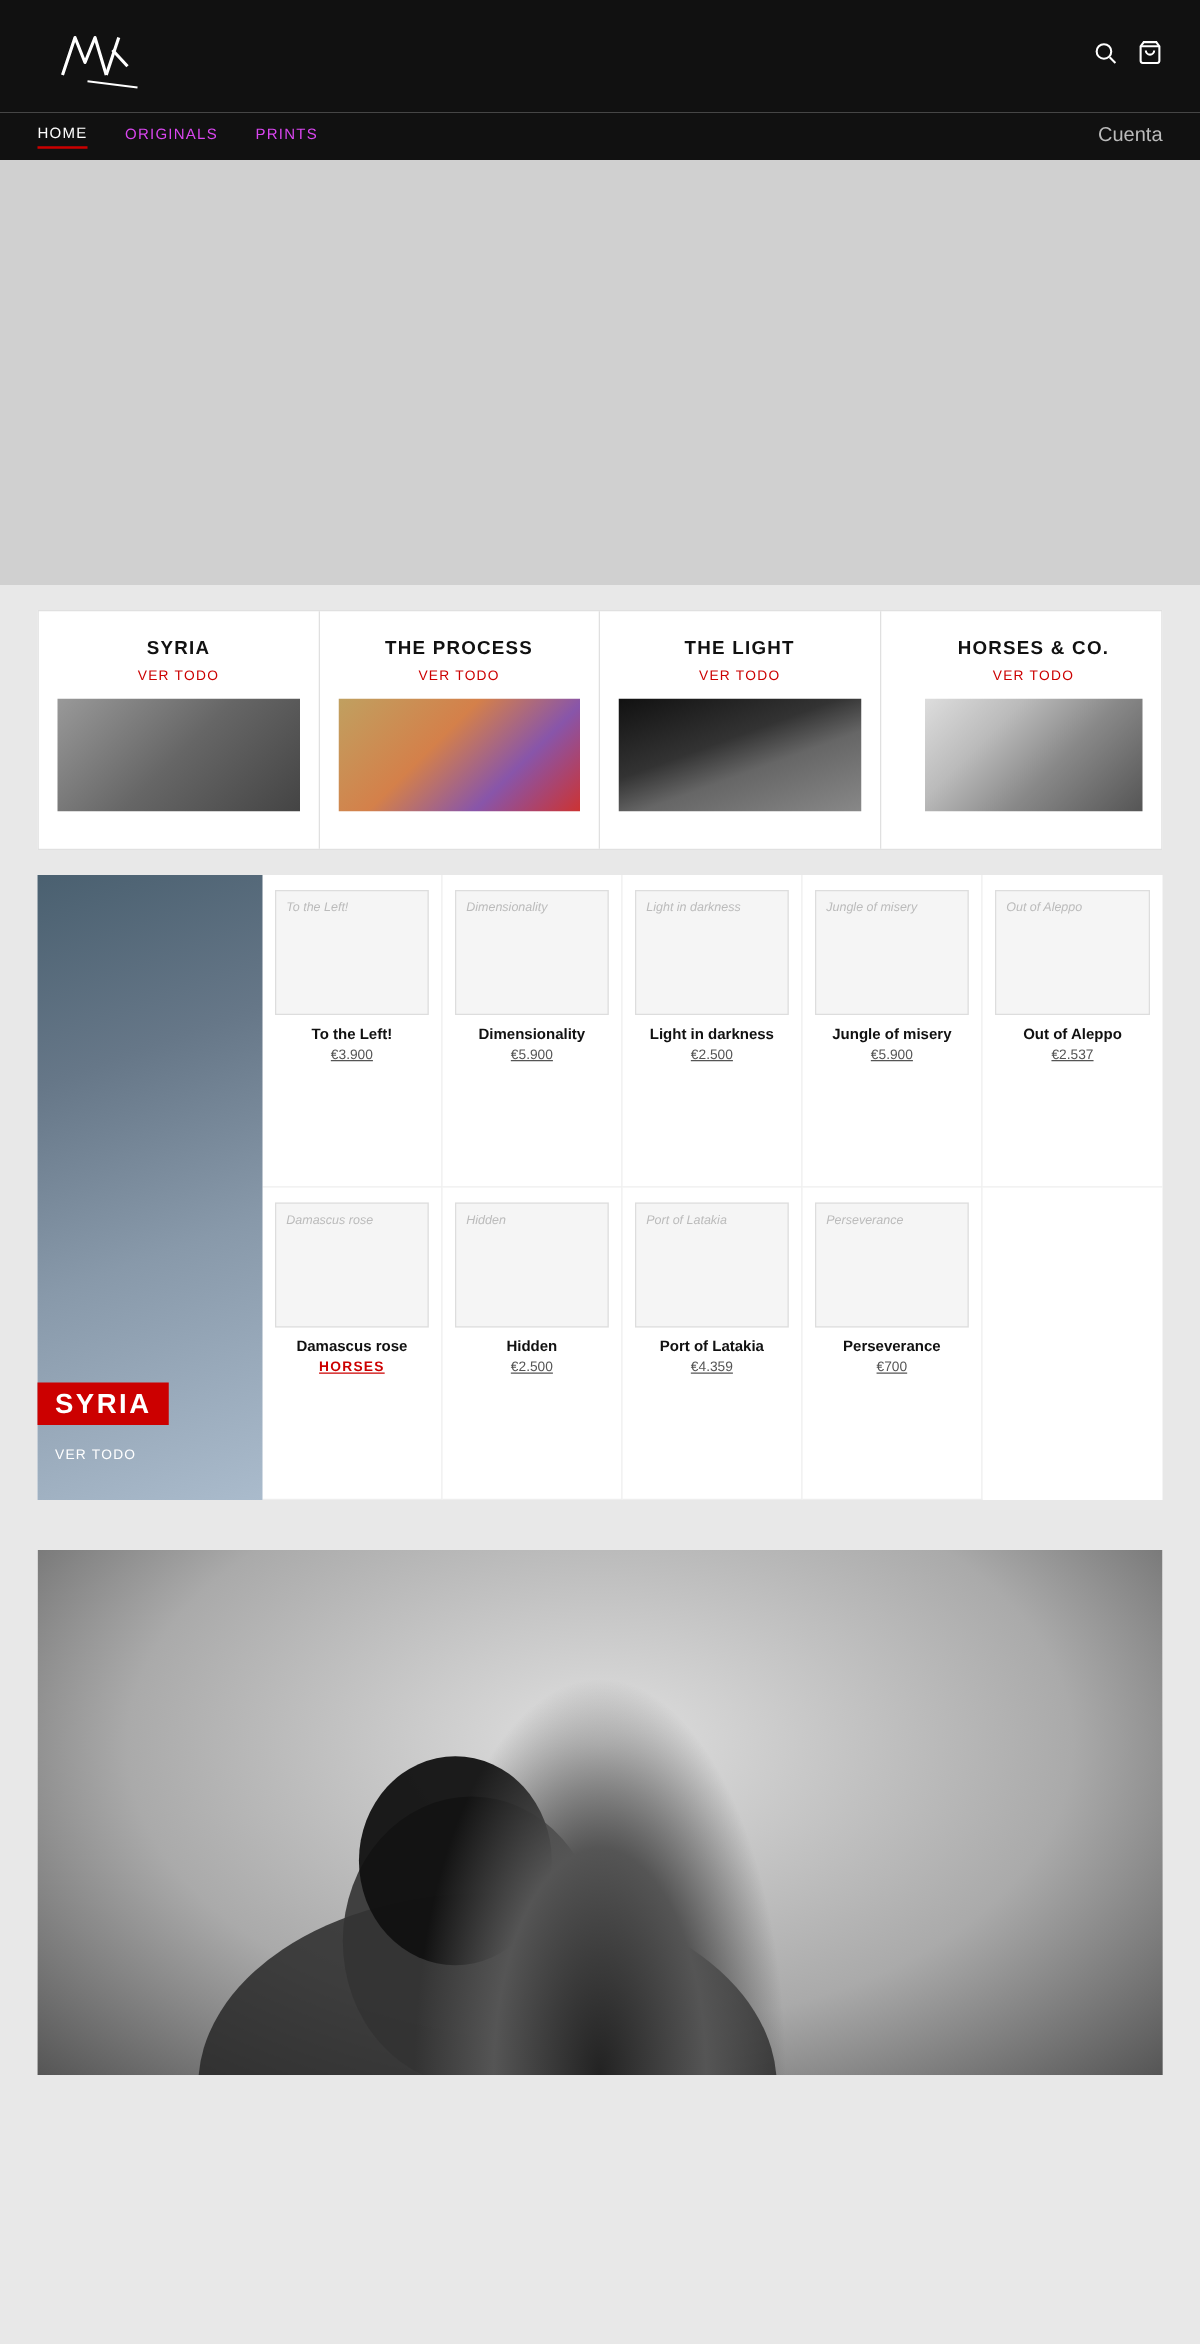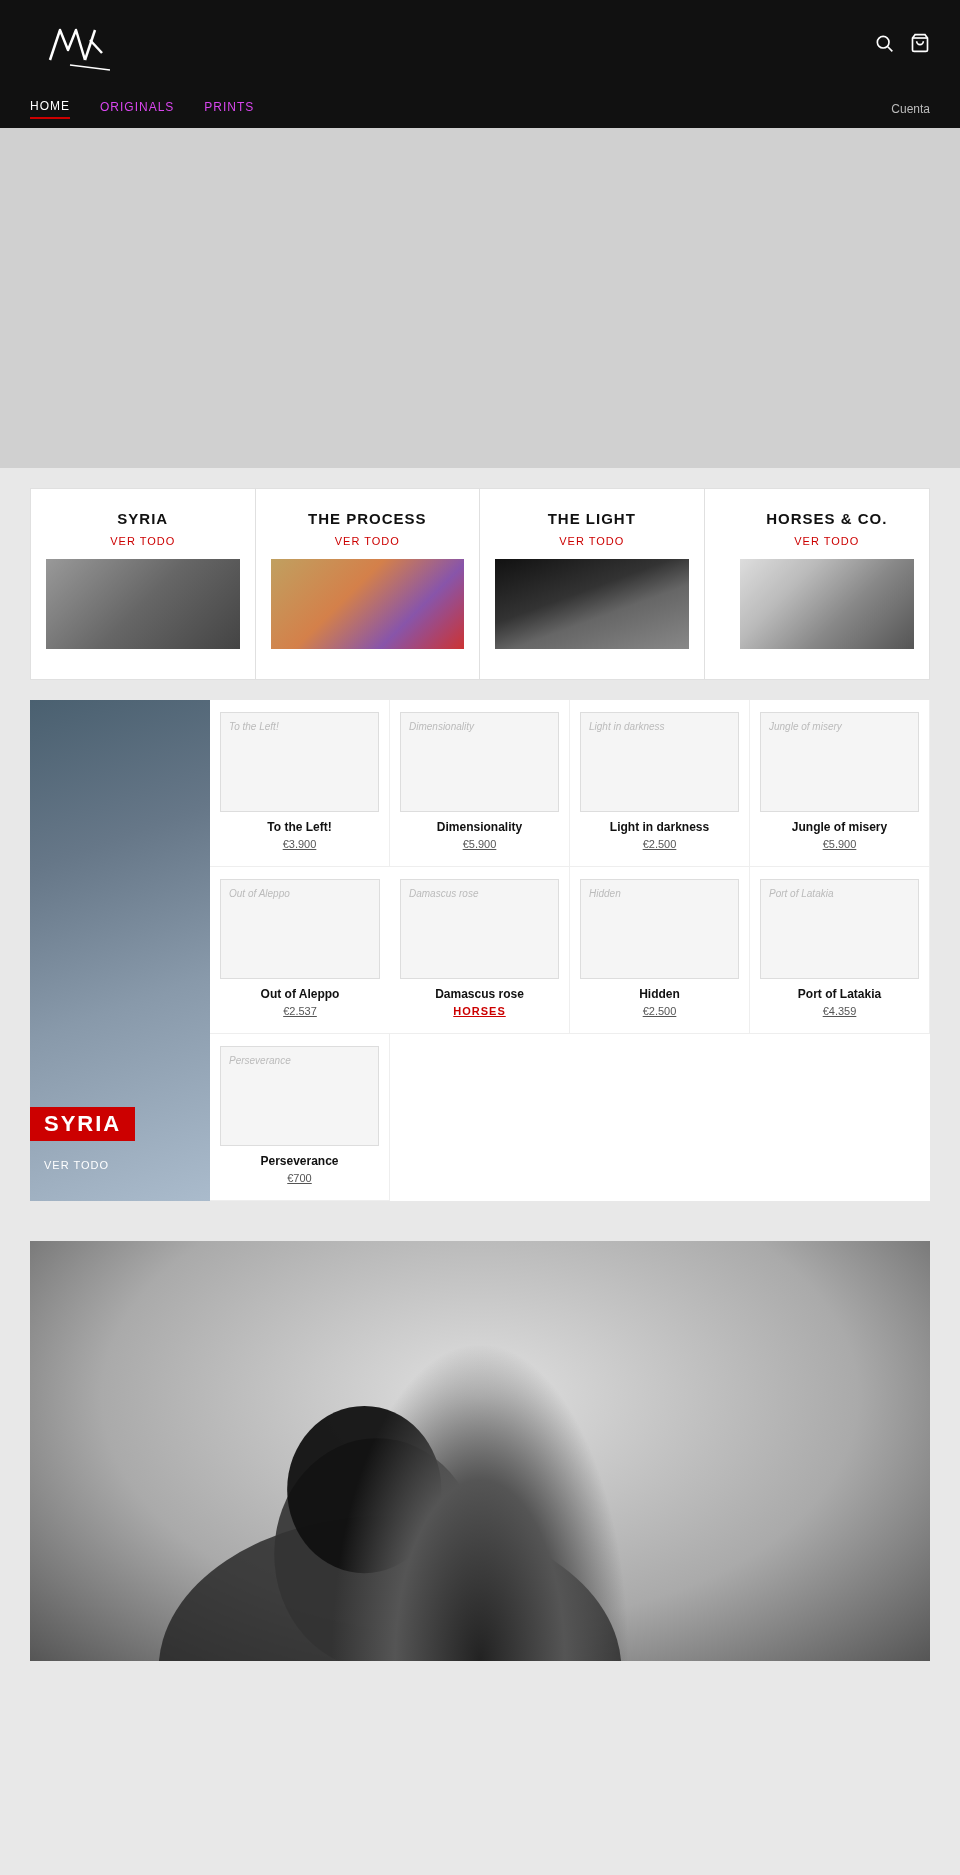--- a/index.html
+++ b/index.html
@@ -51,21 +51,21 @@
       cursor: pointer;
       padding-bottom: 4px;
       text-transform: uppercase;
     }
     .nav-item.active {
       border-bottom: 2px solid #cc0000;
       color: #fff;
     }
     .nav-right {
       color: #bbb;
-      font-size: 12px;
+      font-size: 16px;
       cursor: pointer;
     }
 
     
     .hero {
       background: #d0d0d0;
       height: 340px;
       width: 100%;
     }
 
@@ -155,21 +155,21 @@
       bottom: 30px;
       left: 14px;
       color: #fff;
       font-size: 11px;
       letter-spacing: 1px;
       text-transform: uppercase;
     }
     .products-grid {
       flex: 1;
       display: grid;
-      grid-template-columns: repeat(4, 1fr);
+      grid-template-columns: repeat(5, 1fr);
       gap: 0;
     }
     .product-card {
       padding: 12px 10px 16px;
       text-align: center;
       border-right: 1px solid #eee;
       border-bottom: 1px solid #eee;
       cursor: pointer;
     }
     .product-card:nth-child(5n) { border-right: none; }

